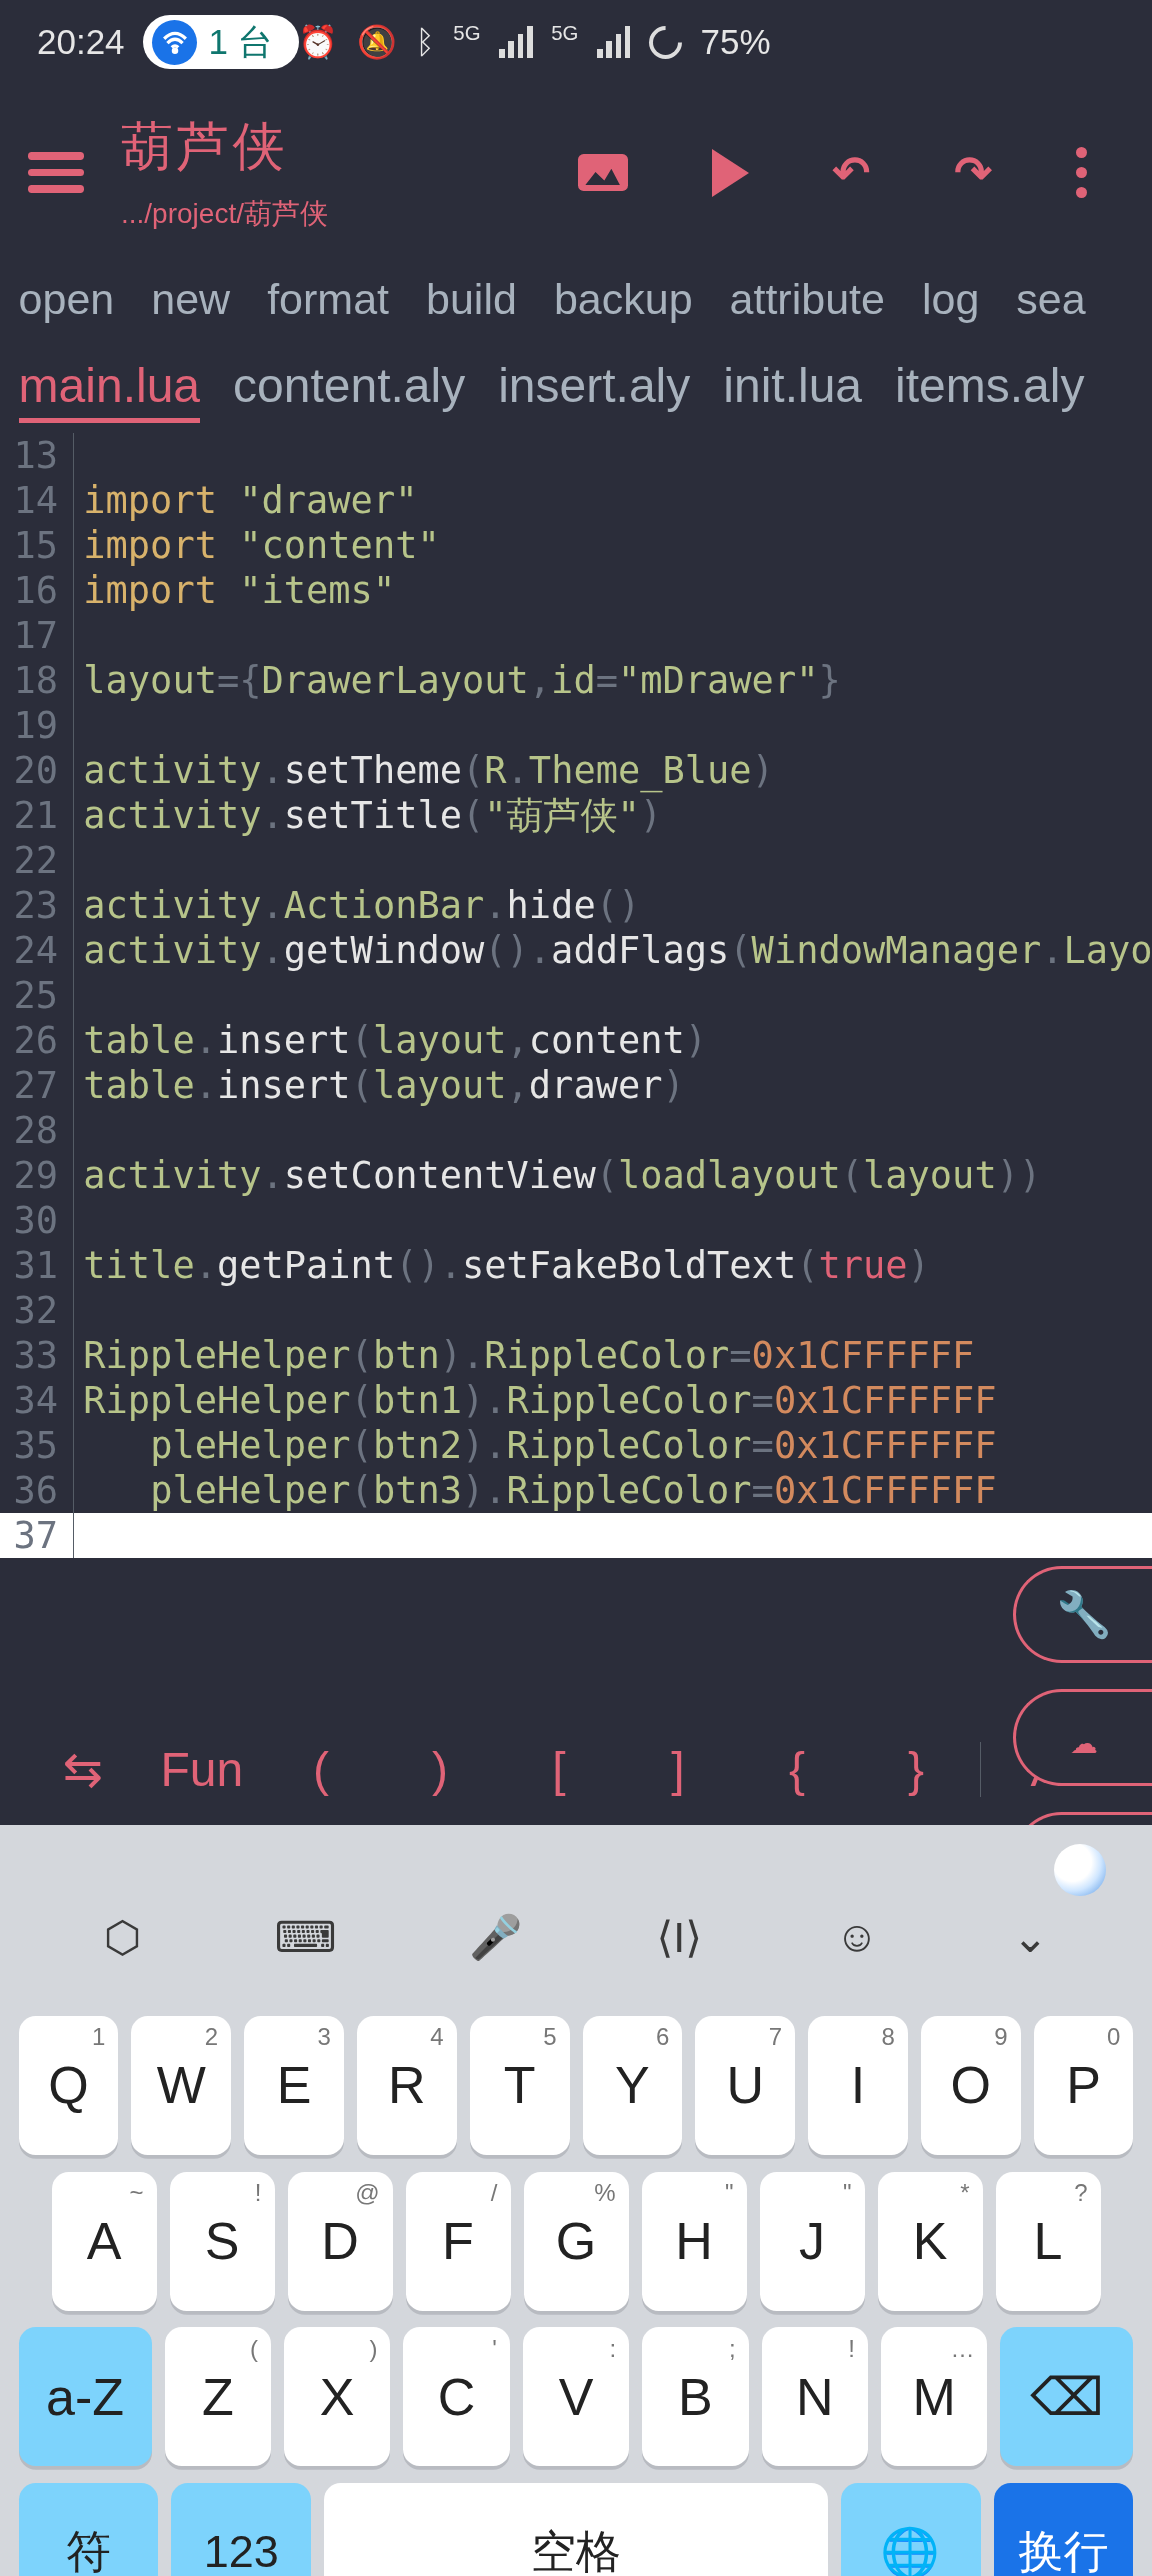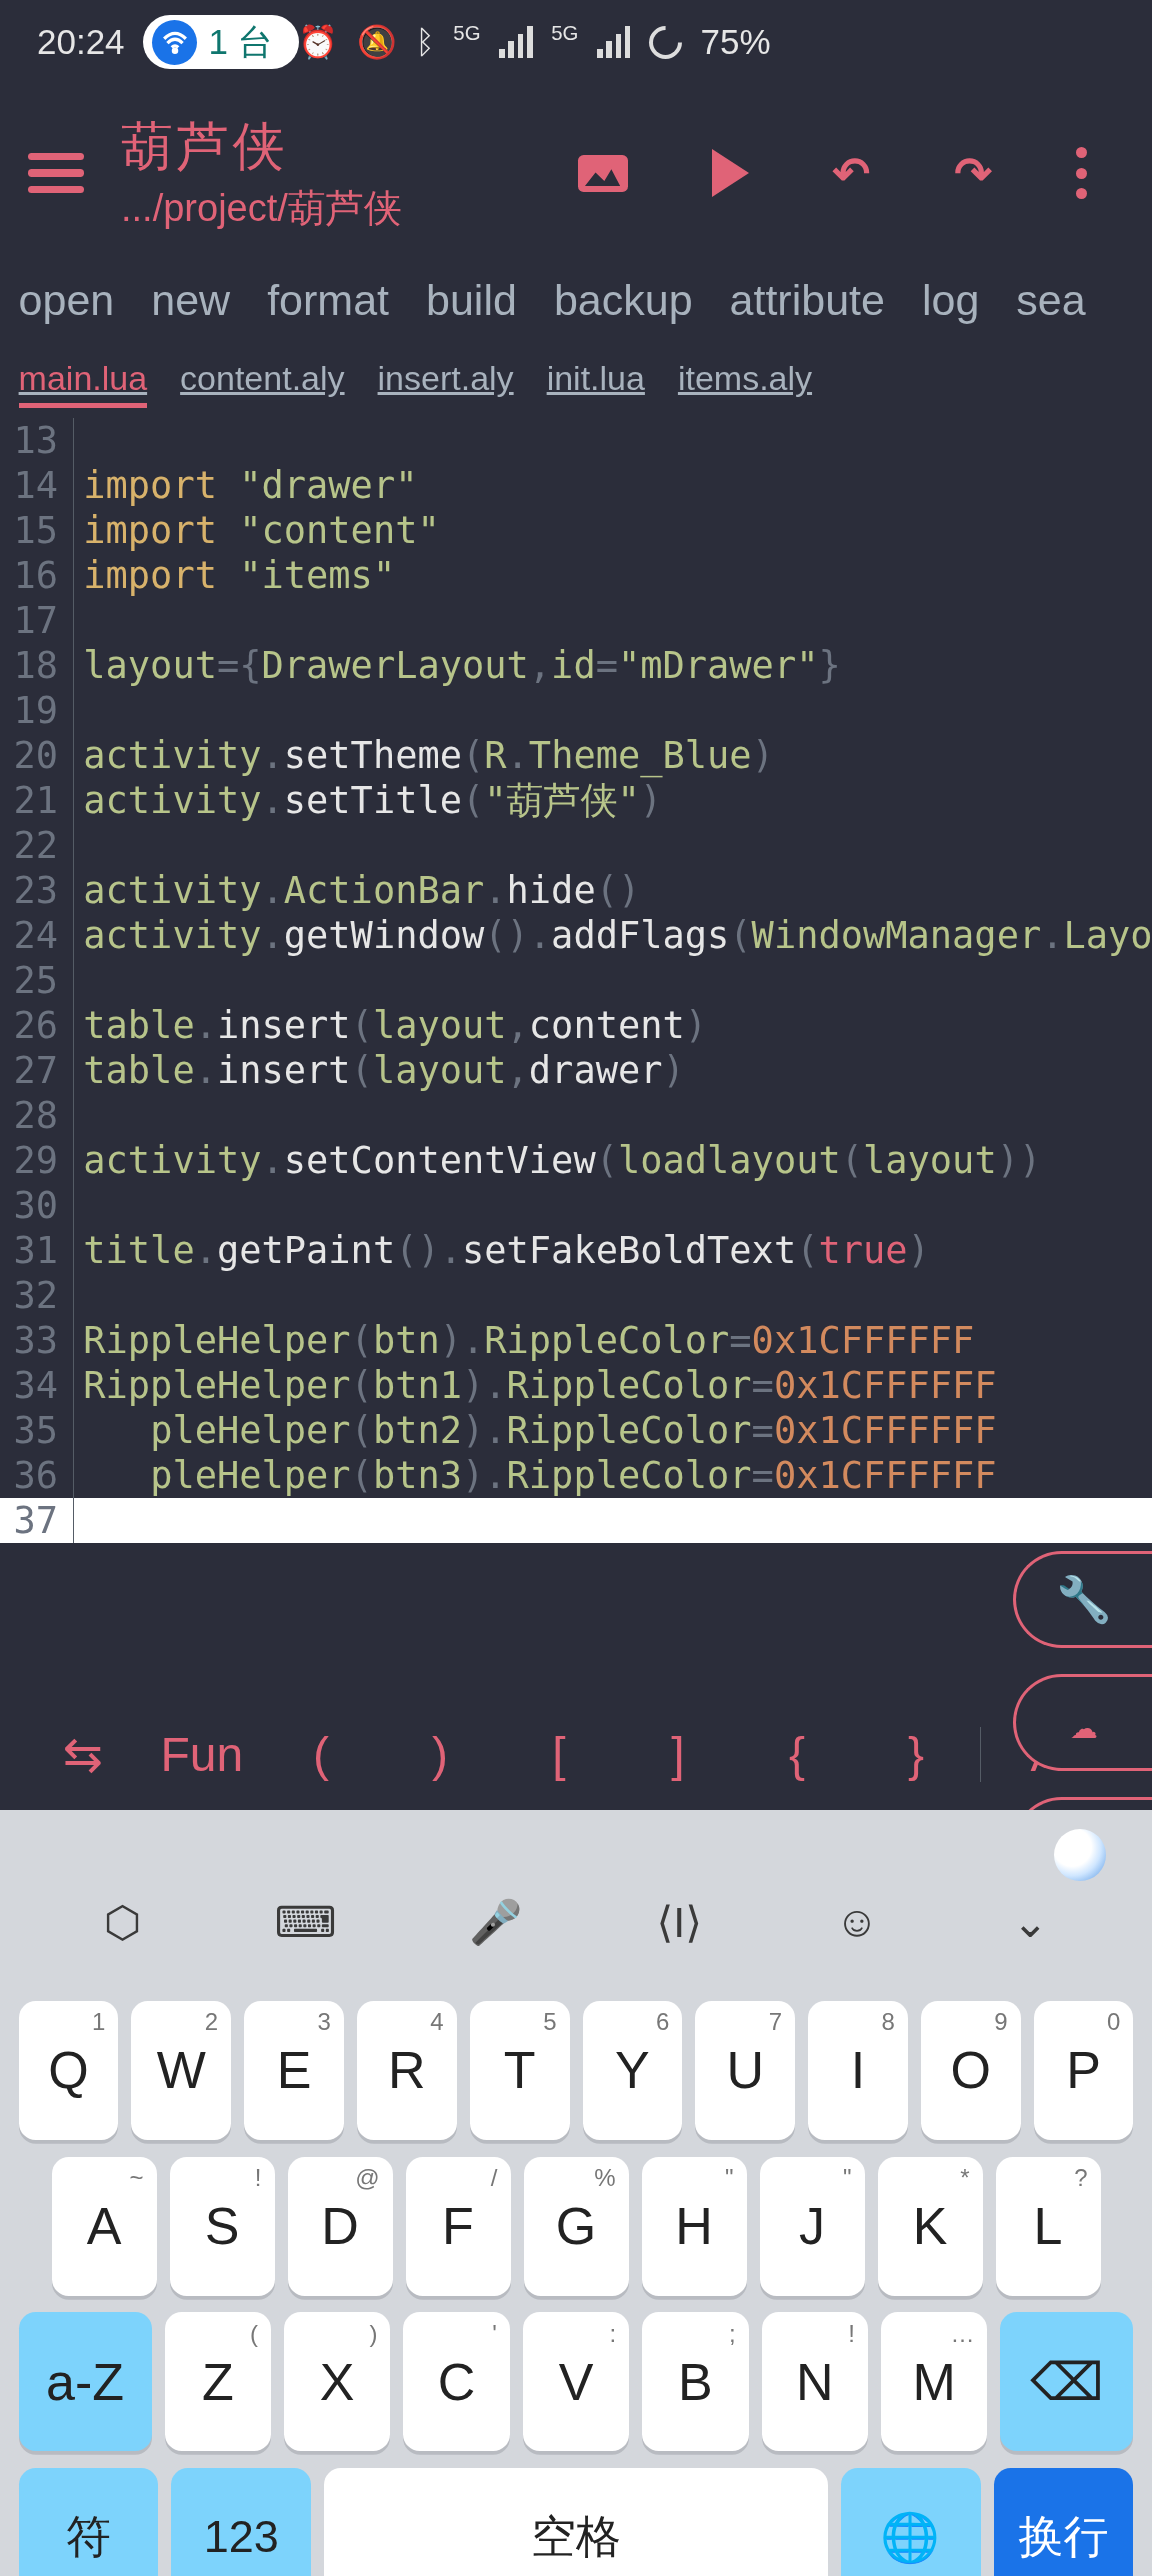--- a/index.html
+++ b/index.html
@@ -28,21 +28,21 @@
     border-radius:50%; transform:rotate(45deg);
   }
 
   
   .appbar {
     display:flex; align-items:center; gap:37px; padding: 28px 28px 9.3px 28px;
   }
   .hamburger { display:flex; flex-direction:column; gap:9.3px; width:56px; }
   .hamburger span { height:7.4px; background:#e06377; border-radius:3.7px; }
   .title-block .title { color:#e06377; font-size:52px; font-weight:500; letter-spacing:3.7px; }
-  .title-block .path  { color:#e06377; font-size:38px; margin-top:1px; }
+  .title-block .path  { color:#e06377; font-size:28px; margin-top:13px; }
   .appbar-spacer { flex:1; }
   .appbar-icons { display:flex; gap:84px; padding-right:37px; color:#e06377; }
   .appbar-icons .ic { font-size:45px; display:flex; align-items:center; justify-content:center; }
   .picture-ic { width:50px; height:37px; background:#e06377; border-radius:5.6px; position:relative; }
   .picture-ic::after{ content:""; position:absolute; left:7.4px; right:7.4px; bottom:5.6px; height:16.7px;
     background:#2b2d3a; clip-path: polygon(0 100%, 30% 20%, 55% 70%, 75% 0%, 100% 100%); }
   .play-ic {
     width:0; height:0; border-left:37px solid #e06377; border-top:24px solid transparent;
     border-bottom:24px solid transparent;
   }
@@ -51,21 +51,21 @@
   .dots span{ width:11px; height:11px; background:#e06377; border-radius:50%; }
 
   
   .menubar {
     display:flex; gap:37px; padding: 33px 18.6px 15px 18.6px; font-size:43px; color:#a8b2bd;
     white-space:nowrap; overflow:hidden;
   }
 
   
   .tabs {
-    display:flex; gap:33px; padding: 18.6px 18.6px 0 18.6px; font-size:34px; color:#a8b2bd;text-decoration:underline;
+    display:flex; gap:33px; padding: 18.6px 18.6px 0 18.6px; font-size:48px; color:#a8b2bd;
   }
   .tab.active { color:#e06377; border-bottom:5.6px solid #e06377; padding-bottom:5.6px; }
 
   
   .editor {
     position:relative; padding: 9.3px 0 0 0; font-family: "Menlo", monospace; font-size:37px;
     line-height:45px; white-space:pre;
   }
   .line { display:flex; }
   .ln {

